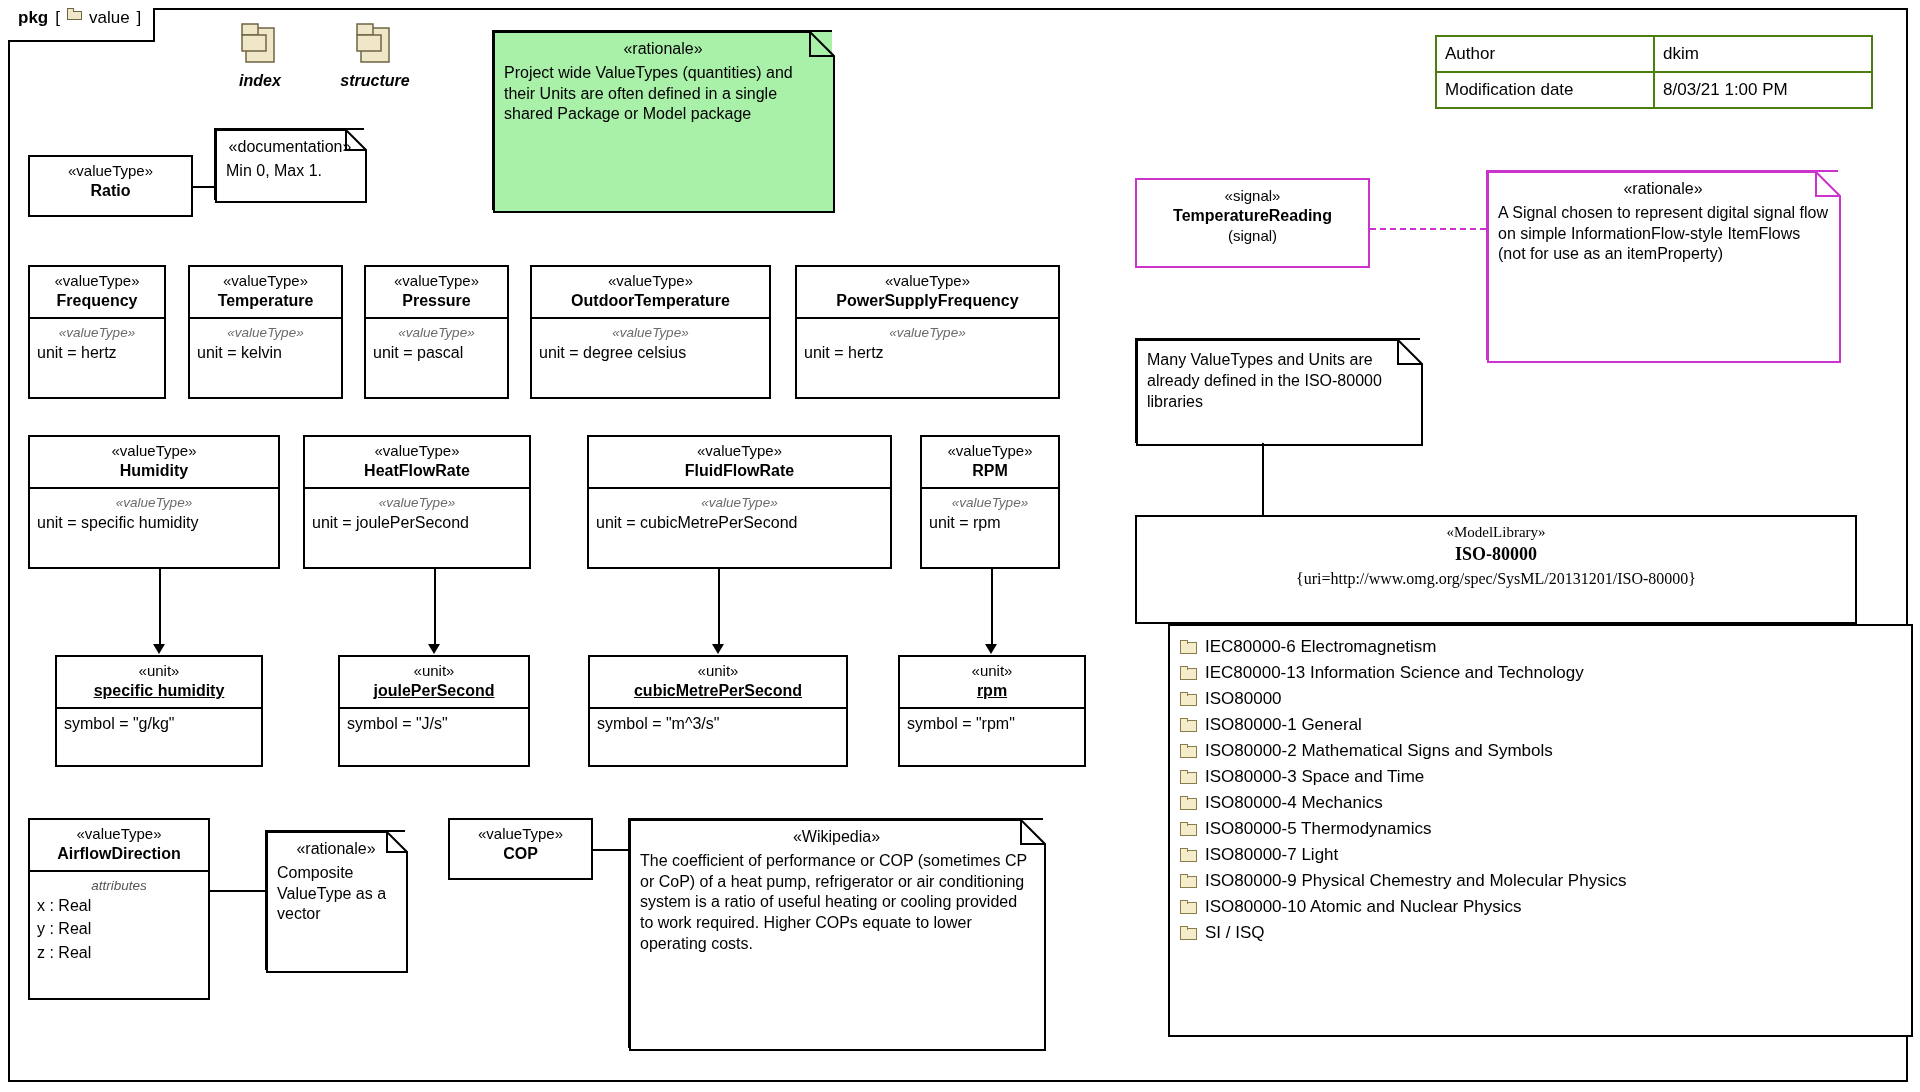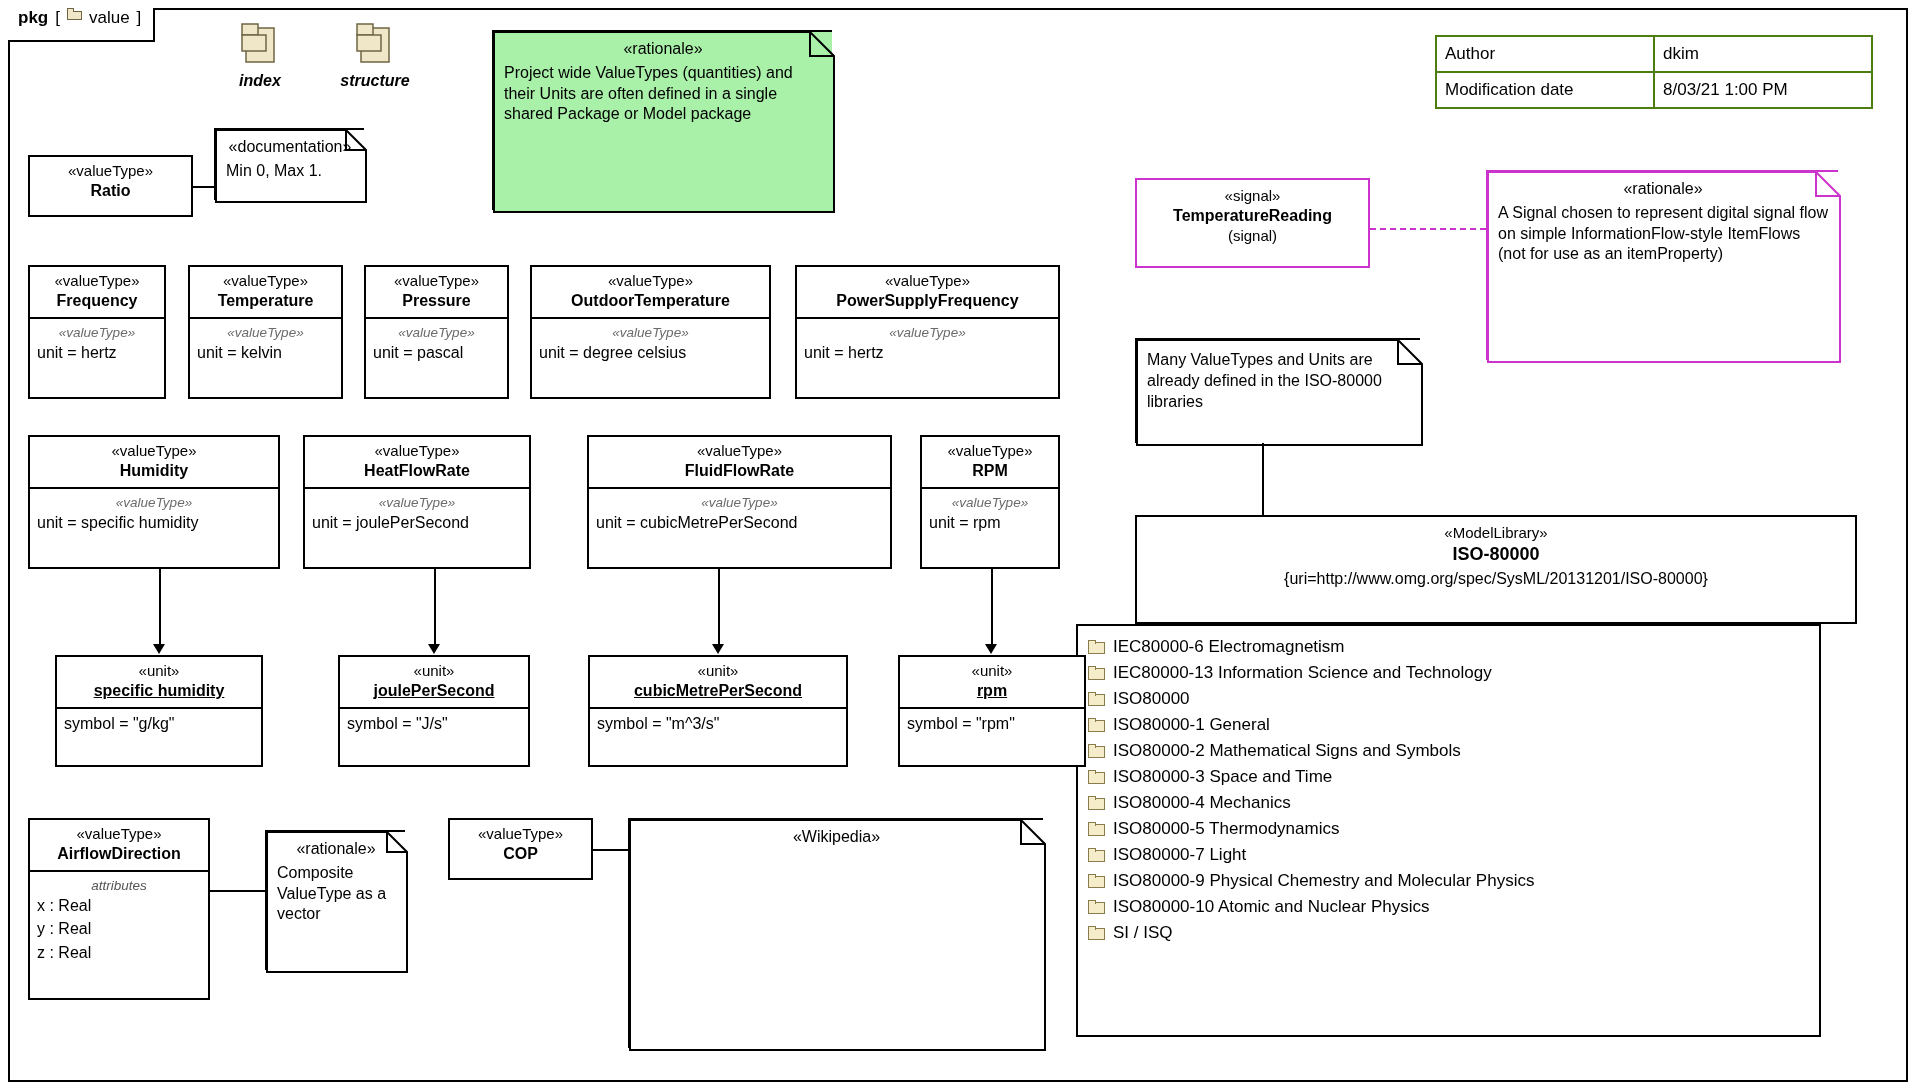--- a/index.html
+++ b/index.html
@@ -336,27 +336,27 @@
       <polygon points="2,2 263,2 287,26 287,107 2,107" fill="#fff" stroke="#000" stroke-width="2"></polygon>
       <polyline points="263,2 263,26 287,26" fill="none" stroke="#000" stroke-width="2"></polyline>
     </svg>
     <div style="position:relative; z-index:2; padding-top:3px;">
       <span>Many ValueTypes and Units are already defined in the ISO-80000 libraries</span>
     </div>
   </div>
 
   <div class="vline" style="left:1262px; top:443px; height:72px;"></div>
 
-  <div class="ml-head" style="left:1135px; top:515px; width:722px; height:109px;">
+  <div class="ml-head" style="left:1135px; top:515px; width:722px; height:109px;font-family:Liberation Serif, serif;">
     <div class="kw">«ModelLibrary»</div>
     <div class="nm">ISO-80000</div>
     <div class="uri">{uri=http://www.omg.org/spec/SysML/20131201/ISO-80000}</div>
   </div>
 
-  <div class="ml-body" style="left:1076px; top:624px; width:745px; height:413px;">
+  <div class="ml-body" style="left:1168px; top:624px; width:745px; height:413px;">
     <div class="ml-item">
         <span class="folder-icon"></span>
         <span>IEC80000-6 Electromagnetism</span>
       </div>
     <div class="ml-item">
         <span class="folder-icon"></span>
         <span>IEC80000-13 Information Science and Technology</span>
       </div>
     <div class="ml-item">
         <span class="folder-icon"></span>
@@ -586,16 +586,17 @@
 
   <div class="hline" style="left:593px; top:849px; width:35px;"></div>
 
   <div class="note" style="left:628px; top:818px; width:415px; height:230px;">
     <svg class="note-svg" width="419" height="234" style="left:-2px; top:-2px;">
       <polygon points="2,2 393,2 417,26 417,232 2,232" fill="#fff" stroke="#000" stroke-width="2"></polygon>
       <polyline points="393,2 393,26 417,26" fill="none" stroke="#000" stroke-width="2"></polyline>
     </svg>
     <div style="position:relative; z-index:2;">
       <span class="kwline">«Wikipedia»</span>
+      <span>The coefficient of performance or COP (sometimes CP or CoP) of a heat pump, refrigerator or air conditioning system is a ratio of useful heating or cooling provided to work required. Higher COPs equate to lower operating costs.</span>
     </div>
   </div>
 
 </div>
 
 </body></html>

